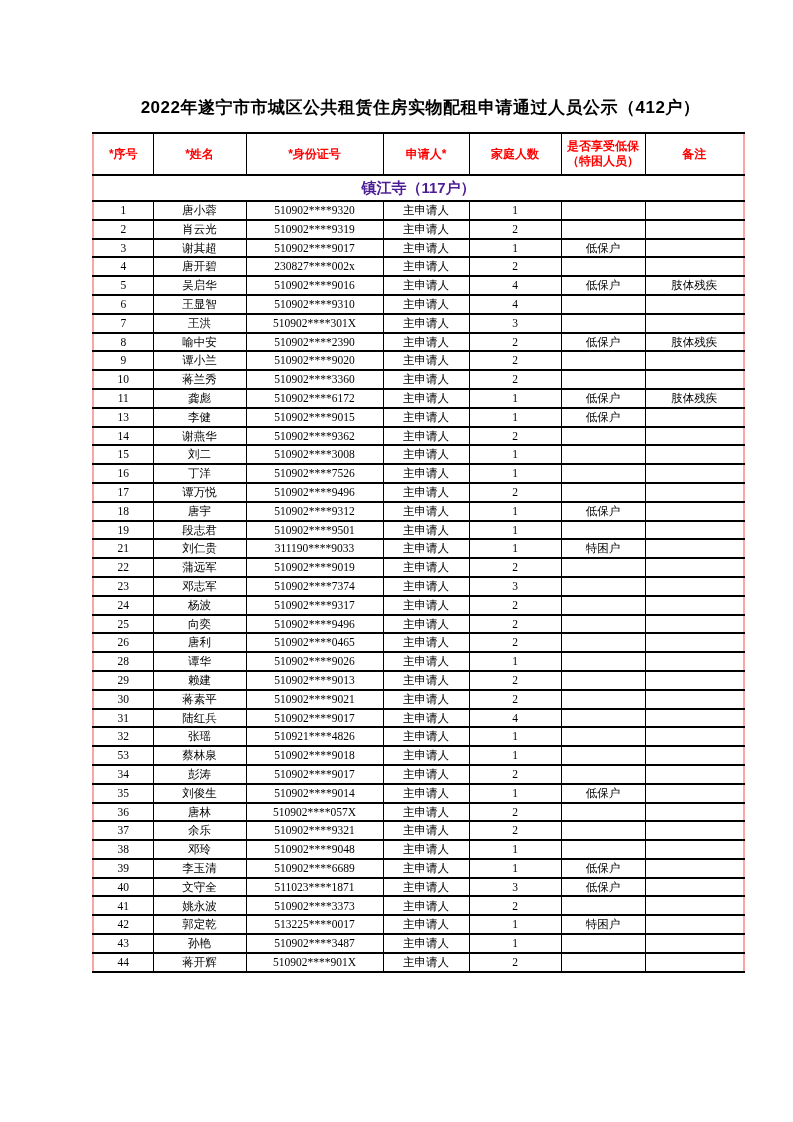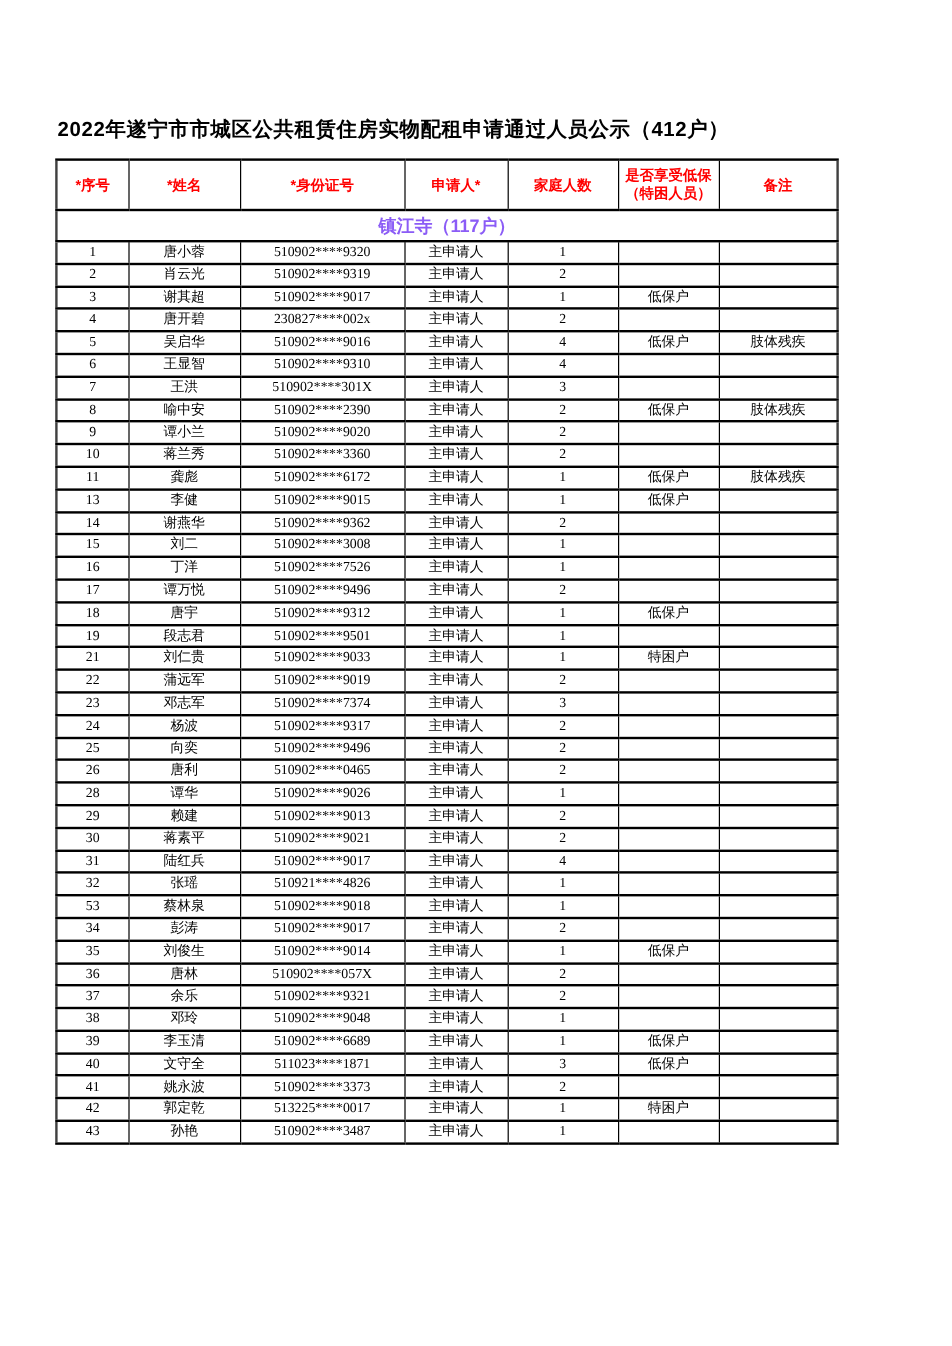--- a/index.html
+++ b/index.html
@@ -11,34 +11,34 @@
     position: relative;
     width: 793px;
     height: 1122px;
     background: #ffffff;
     overflow: hidden;
     font-family: "Liberation Serif", "DejaVu Serif", serif;
   }
   .doc-title {
     padding-top: 96px;
     margin: 0 0 13px 0;
-    text-align: left;
+    text-align: center;
     font-family: "Liberation Sans", "DejaVu Sans", sans-serif;
     font-weight: bold;
     font-size: 17px;
     color: #000000;
     letter-spacing: 0.5px;
     padding-left: 48px;
   }
   table.roster {
-    margin-left: 46px;
+    margin-left: 92px;
     width: 651px;
     border-collapse: collapse;
     table-layout: fixed;
-    border: 2px solid #404040;
+    border: 2px solid #fca5a5;
   }
   table.roster th,
   table.roster td {
     border-left: 1px solid #000000;
     border-right: 1px solid #000000;
     border-top: 2px solid #000000;
     border-bottom: 2px solid #000000;
     padding: 0 2px;
     text-align: center;
     vertical-align: middle;
@@ -51,21 +51,21 @@
     font-size: 12px;
     color: #ff0000;
     white-space: pre-line;
     line-height: 1.25;
   }
   td.section-cell {
     height: 24px;
     font-family: "Liberation Sans", "DejaVu Sans", sans-serif;
     font-weight: bold;
     font-size: 15px;
-    color: #8b5cf6;
+    color: #4c1d95;
   }
   table.roster tbody td {
     height: 16.8px;
     font-size: 11.5px;
     color: #000000;
     line-height: 1.1;
   }
   
   col.c0 { width: 60px; }
   col.c1 { width: 93px; }
@@ -265,21 +265,21 @@
           <td>段志君</td>
           <td>510902****9501</td>
           <td>主申请人</td>
           <td>1</td>
           <td></td>
           <td></td>
         </tr>
         <tr>
           <td>21</td>
           <td>刘仁贵</td>
-          <td>510902****9033</td>
+          <td>311190****9033</td>
           <td>主申请人</td>
           <td>1</td>
           <td>特困户</td>
           <td></td>
         </tr>
         <tr>
           <td>22</td>
           <td>蒲远军</td>
           <td>510902****9019</td>
           <td>主申请人</td>
@@ -457,18 +457,27 @@
           <td>1</td>
           <td>特困户</td>
           <td></td>
         </tr>
         <tr>
           <td>43</td>
           <td>孙艳</td>
           <td>510902****3487</td>
           <td>主申请人</td>
           <td>1</td>
+          <td></td>
+          <td></td>
+        </tr>
+        <tr>
+          <td>44</td>
+          <td>蒋开辉</td>
+          <td>510902****901X</td>
+          <td>主申请人</td>
+          <td>2</td>
           <td></td>
           <td></td>
         </tr>
       </tbody>
   </table>
 </div>
 
 </body></html>

